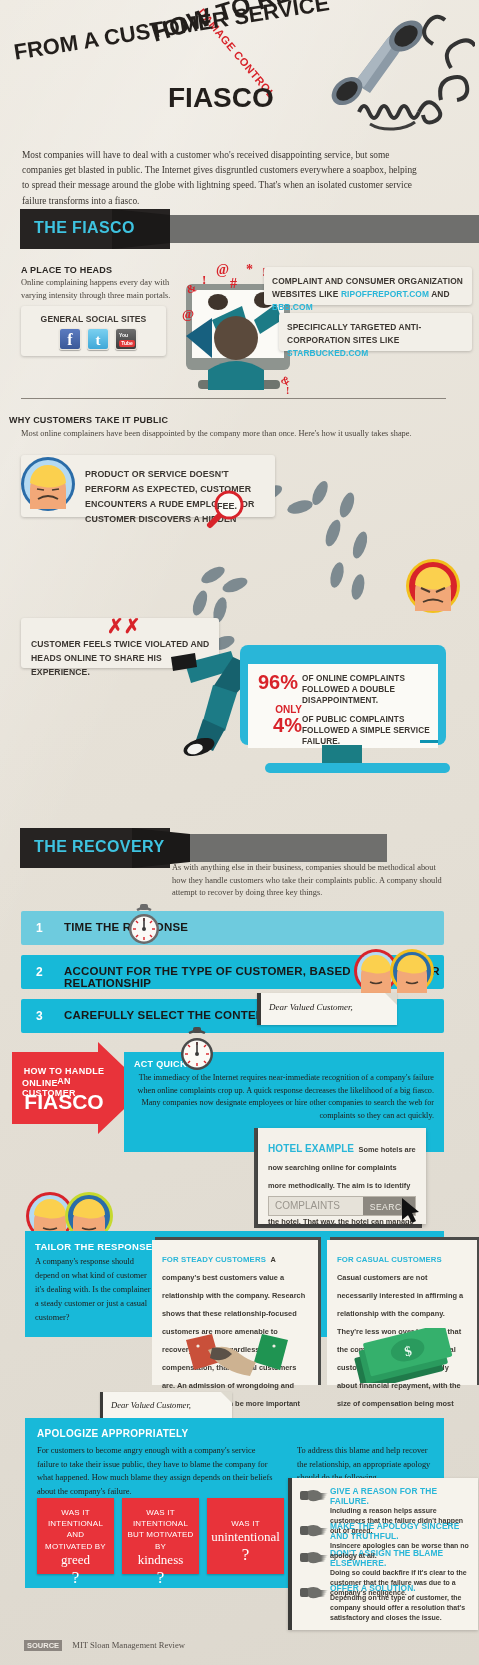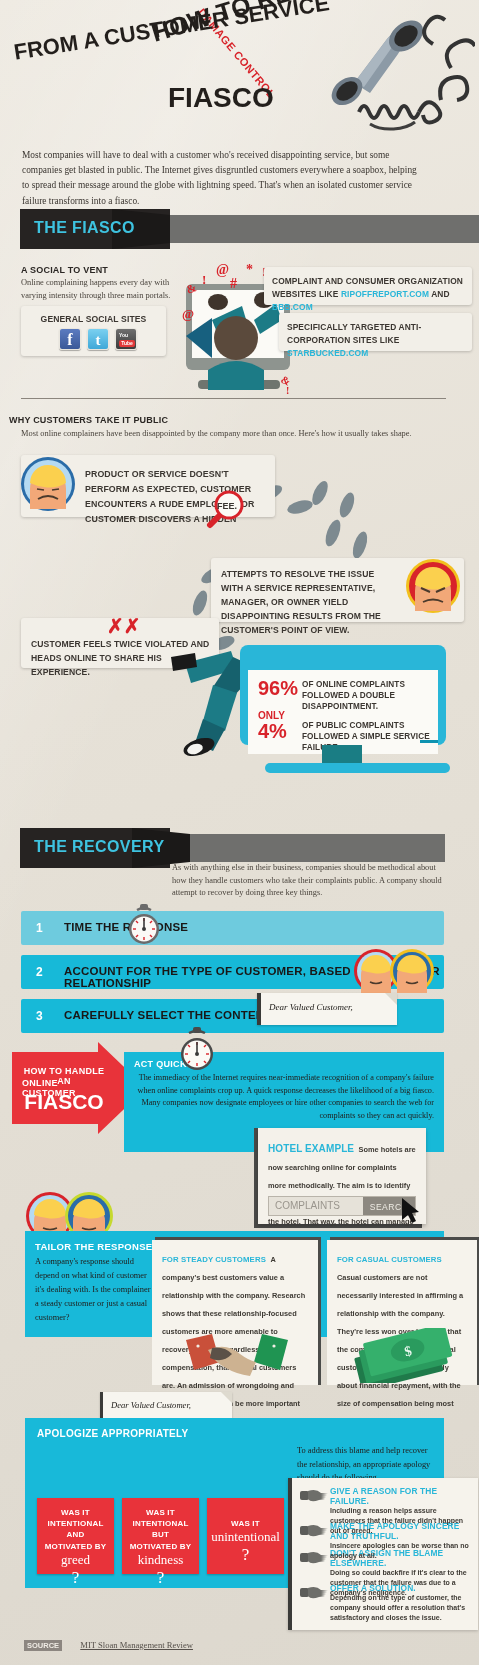--- a/index.html
+++ b/index.html
@@ -62,21 +62,21 @@
   .step .lbl { position:absolute; left:43px; top:10px; font-size:11.5px; color:#191716; font-weight:bold;
                font-family:"Liberation Sans Narrow","Liberation Sans",sans-serif; letter-spacing:.2px;}
 
   .cyanbox { position:absolute; background:#17b9d8; }
   .cyanbox-h { font-family:"Liberation Sans Narrow","Liberation Sans",sans-serif; font-weight:bold;
                color:#ffffff; font-size:9px; letter-spacing:.3px; }
   .cyanbox-p { font-family:"Liberation Serif",serif; font-size:8.2px; line-height:1.55; color:#20201e; }
 
   .redbox { position:absolute; background:#e8333a; color:#fff; text-align:center;
             box-shadow:0 1px 2px rgba(0,0,0,.25); }
-  .redbox .l1 { font-family:"Liberation Sans Narrow","Liberation Sans",sans-serif; font-weight:bold;
+  .redbox .l1 { font-family:"Liberation Sans Narrow","Liberation Sans",sans-serif; font-weight:normal;
                 font-size:8px; line-height:1.4; letter-spacing:.2px; }
   .redbox .l2 { font-family:"Liberation Serif",serif; font-size:13px; }
   .redbox .q  { font-family:"Liberation Serif",serif; font-size:17px; }
 
   .tiplist { position:absolute; }
   .tip-h { font-family:"Liberation Sans Narrow","Liberation Sans",sans-serif; font-weight:bold;
            color:#29b6d8; font-size:8.4px; letter-spacing:.1px; }
   .tip-p { font-family:"Liberation Sans Narrow","Liberation Sans",sans-serif; font-weight:bold;
            color:#3e3a34; font-size:7px; line-height:1.42; }
 
@@ -127,21 +127,21 @@
 
   <div class="banner" style="left:20px; top:209px; width:459px;">
     <div class="grey"></div>
     <div class="blk" style="left:0;"></div>
     <div class="flap" style="left:92px;">
         <span class="dots" style="left:6px;top:4px;width:46px;height:22px;position:absolute;"></span>
       </div>
     <div class="txt" style="left:14px;">THE FIASCO</div>
   </div>
 
-  <div class="subhead" style="position:absolute; left:21px; top:265px;">A SOCIAL TO VENT</div>
+  <div class="subhead" style="position:absolute; left:21px; top:265px;">A PLACE TO HEADS</div>
   <div class="body-serif" style="position:absolute; left:21px; top:277px; width:150px;">Online complaining happens every day with varying intensity through three main portals.</div>
 
   <div class="card" style="left:21px; top:306px; width:145px; height:50px;">
     <div class="card-txt" style="position:absolute; left:0; top:7px; width:145px; text-align:center; font-size:8.6px;">GENERAL SOCIAL SITES</div>
     <div style="position:absolute; left:38px; top:22px; display:flex; gap:6px;">
       <div style="width:22px;height:22px;border-radius:3px;background:linear-gradient(#5b7bc0,#3b5998);color:#fff;font-weight:bold;font-size:16px;font-family:'Liberation Serif',serif;text-align:center;line-height:22px;border:1.5px solid #e9e6de;box-shadow:0 1px 1px rgba(0,0,0,.3)">f</div>
       <div style="width:22px;height:22px;border-radius:3px;background:linear-gradient(#7ad0f0,#3fa8d8);color:#fff;font-weight:bold;font-size:15px;font-family:'Liberation Serif',serif;text-align:center;line-height:22px;border:1.5px solid #e9e6de;box-shadow:0 1px 1px rgba(0,0,0,.3)">t</div>
       <div style="width:22px;height:22px;border-radius:3px;background:linear-gradient(#6f6f6f,#3b3b3b);border:1.5px solid #e9e6de;box-shadow:0 1px 1px rgba(0,0,0,.3);position:relative">
         <div style="position:absolute;left:3px;top:3px;color:#fff;font-size:5px;font-family:'Liberation Sans Narrow','Liberation Sans',sans-serif;font-weight:bold">You</div>
         <div style="position:absolute;left:3px;top:11px;width:16px;height:7px;background:#e03a3a;border-radius:2px;color:#fff;font-size:5px;text-align:center;line-height:7px;font-weight:bold">Tube</div>
@@ -227,23 +227,20 @@
   </div>
 
   <div style="position:absolute; left:204px; top:489px; width:40px; height:40px;">
     <svg viewBox="0 0 40 40" width="40" height="40">
       <line x1="6" y1="36" x2="18" y2="24" stroke="#d8232a" stroke-width="6" stroke-linecap="round"></line>
       <circle cx="25" cy="16" r="13" fill="#fbf9f4" stroke="#d8232a" stroke-width="3"></circle>
     </svg>
     <div style="position:absolute; left:13px; top:12px; font-family:'Liberation Sans Narrow','Liberation Sans',sans-serif; font-weight:bold; font-size:9px; color:#3b3631;">FEE.</div>
   </div>
 
-  <div class="card" style="left:211px; top:558px; width:253px; height:64px;">
-    <div class="card-txt" style="position:absolute; left:10px; top:10px; width:178px; font-size:8.6px; line-height:1.62;">ATTEMPTS TO RESOLVE THE ISSUE WITH A SERVICE REPRESENTATIVE, MANAGER, OR OWNER YIELD DISAPPOINTING RESULTS FROM THE CUSTOMER'S POINT OF VIEW.</div>
-  </div>
   <div style="position:absolute; left:404px; top:557px; width:58px; height:58px;">
     <svg viewBox="0 0 58 58" width="58" height="58">
       <circle cx="29" cy="29" r="27" fill="#f2c01e"></circle>
       <circle cx="29" cy="29" r="24" fill="#d8232a"></circle>
       <path d="M11 34 a18 20 0 0 1 36 0 l0 20 l-36 0 Z" fill="#f2a878"></path>
       <path d="M11 28 a18 18 0 0 1 36 0 q-10 6 -22 4 q-8 -1 -14 -4 Z" fill="#fbd04e"></path>
       <path d="M19 45 q10 -5 20 0" stroke="#4b3a2c" stroke-width="1.8" fill="none"></path>
       <path d="M17 31 l9 4 M41 31 l-9 4" stroke="#4b3a2c" stroke-width="2"></path>
     </svg>
   </div>
@@ -258,39 +255,39 @@
     <path d="M30 28 L76 16 L82 34 L36 48 Z" fill="#1c7b86"></path>
     <path d="M16 22 L40 18 L42 32 L18 36 Z" fill="#1a1a1a"></path>
     <path d="M78 22 L104 34 L78 62 L58 52 Z" fill="#16616d"></path>
     <path d="M58 50 L82 58 L70 96 L48 86 Z" fill="#1c7b86"></path>
     <path d="M48 84 L70 94 L58 116 L40 108 Z" fill="#16616d"></path>
     <ellipse cx="44" cy="112" rx="16" ry="8" transform="rotate(-18 44 112)" fill="#1a1a1a"></ellipse>
     <ellipse cx="40" cy="114" rx="8" ry="5" transform="rotate(-18 40 114)" fill="#f5f4f0"></ellipse>
   </svg>
 
   <div style="position:absolute; left:240px; top:645px; width:206px; height:100px; background:#29b6d8; border-radius:8px;">
-    <div style="position:absolute; left:8px; top:25px; width:190px; height:84px; background:#fbfaf6;">
+    <div style="position:absolute; left:8px; top:19px; width:190px; height:84px; background:#fbfaf6;">
       <div style="position:absolute; left:10px; top:8px; display:flex; align-items:flex-start;">
         <div style="color:#d8232a; font-size:20px; font-weight:bold; font-family:'Liberation Sans Narrow','Liberation Sans',sans-serif; line-height:1; width:44px;">96%</div>
         <div class="card-txt" style="width:128px; font-size:8.2px; line-height:1.35; margin-top:1px;">OF ONLINE COMPLAINTS FOLLOWED A DOUBLE DISAPPOINTMENT.</div>
       </div>
       <div style="position:absolute; left:10px; top:40px; display:flex; align-items:flex-start;">
-        <div style="width:44px;">
+        <div style="width:44px;text-align:right;">
           <div style="color:#d8232a; font-size:10px; font-weight:bold; font-family:'Liberation Sans Narrow','Liberation Sans',sans-serif;">ONLY</div>
           <div style="color:#d8232a; font-size:20px; font-weight:bold; font-family:'Liberation Sans Narrow','Liberation Sans',sans-serif; line-height:1;">4%</div>
         </div>
         <div class="card-txt" style="width:128px; font-size:8.2px; line-height:1.35; margin-top:10px;">OF PUBLIC COMPLAINTS FOLLOWED A SIMPLE SERVICE FAILURE.</div>
       </div>
     </div>
     <div style="position:absolute; right:8px; bottom:2px; width:18px; height:3px; background:#0e93b1;"></div>
   </div>
   <div style="position:absolute; left:322px; top:745px; width:40px; height:20px; background:#1a7d84;"></div>
   <div style="position:absolute; left:265px; top:763px; width:185px; height:10px; border-radius:5px; background:#29b6d8;"></div>
 
-  <div class="banner" style="left:20px; top:828px; width:425px;">
+  <div class="banner" style="left:20px; top:828px; width:367px;">
     <div class="grey"></div>
     <div class="blk" style="left:0; width:150px;"></div>
     <div class="flap" style="left:112px;">
         <span class="dots" style="left:6px;top:4px;width:46px;height:22px;position:absolute;"></span>
       </div>
     <div class="txt" style="left:14px;">THE RECOVERY</div>
   </div>
   <div class="body-serif" style="position:absolute; left:172px; top:862px; width:278px;">As with anything else in their business, companies should be methodical about how they handle customers who take their complaints public. A company should attempt to recover by doing three key things.</div>
 
   <div class="step" style="left:21px; top:911px; width:423px; background:#6ecbde;">
@@ -446,20 +443,21 @@
   </div>
 
   <div style="position:absolute; left:100px; top:1392px; width:132px; height:30px; background:#f7f5ef; box-shadow:0 1px 2px rgba(0,0,0,.2);">
     <div style="position:absolute; left:0; top:0; width:3px; height:30px; background:#3a3a38;"></div>
     <div style="position:absolute; right:0; top:0; width:0; height:0; border-top:11px solid #dedacf; border-left:11px solid transparent;"></div>
     <div class="tag-note" style="position:static; padding:8px 0 0 11px; background:none; font-size:8.6px;">Dear Valued Customer,</div>
   </div>
 
   <div class="cyanbox" style="left:25px; top:1418px; width:419px; height:170px; background:#18b9d9;">
     <div class="cyanbox-h" style="position:absolute; left:12px; top:10px; font-size:10px;">APOLOGIZE APPROPRIATELY</div>
+    <div class="cyanbox-p" style="position:absolute; left:12px; top:26px; width:238px; font-size:8.4px; line-height:1.62;">For customers to become angry enough with a company's service failure to take their issue public, they have to blame the company for what happened. How much blame they assign depends on their beliefs about the company's failure.</div>
     <div class="cyanbox-p" style="position:absolute; left:272px; top:26px; width:140px; font-size:8.4px; line-height:1.62;">To address this blame and help recover the relationship, an appropriate apology should do the following.</div>
 
     <div class="redbox" style="left:12px; top:80px; width:77px; height:76px;">
       <div class="l1" style="padding:9px 5px 0;">WAS IT INTENTIONAL AND MOTIVATED BY</div>
       <div class="l2">greed</div>
       <div class="q">?</div>
     </div>
     <div class="redbox" style="left:97px; top:80px; width:77px; height:76px;">
       <div class="l1" style="padding:9px 5px 0;">WAS IT INTENTIONAL BUT MOTIVATED BY</div>
       <div class="l2">kindness</div>
@@ -507,21 +505,21 @@
         <rect x="0" y="3" width="9" height="9" rx="2" fill="#5c5c59"></rect>
         <path d="M8 3 q8 -3 13 2 l7 0 l-7 1 l6 1 l-6 1 l5 1 l-5 1 l4 1 l-6 1 q-8 3 -11 -1 Z" fill="#6e6e6a"></path>
       </svg>
       <div class="tip-h" style="margin-left:30px;">OFFER A SOLUTION.</div>
       <div class="tip-p" style="margin-left:30px; width:142px;">Depending on the type of customer, the company should offer a resolution that's satisfactory and closes the issue.</div>
     </div>
   </div>
 
   <div class="footer-src" style="left:24px; top:1640px;">
     <span class="src-tag">SOURCE</span>
-    <span style="margin-left:16px;text-decoration:underline;">MIT Sloan Management Review</span>
+    <span style="margin-left:8px;">MIT Sloan Management Review</span>
   </div>
 
   <div style="position:absolute; left:378px; top:1633px; display:flex; align-items:center;margin-top:44px;">
     <svg style="width:16px; height:16px; margin-right:3px;" viewBox="0 0 16 16">
       <path d="M8 1 L10 5 L14 4 L12 8 L15 11 L11 11 L10 15 L8 12 L5 15 L4 11 L1 11 L3 8 L1 4 L5 5 Z" fill="#1a1a1a"></path>
       <circle cx="8" cy="8" r="2.2" fill="#e8e4dc"></circle>
     </svg>
     <div>
       <div style="font-family:'Liberation Sans',sans-serif; font-size:17px; font-weight:bold; color:#1a1a1a; line-height:.95; letter-spacing:-.6px;">zendesk</div>
       <div style="font-family:'Liberation Sans Narrow','Liberation Sans',sans-serif; font-size:5px; font-weight:bold; color:#555; letter-spacing:.4px; text-align:right;">LOVE YOUR HELP DESK</div>

